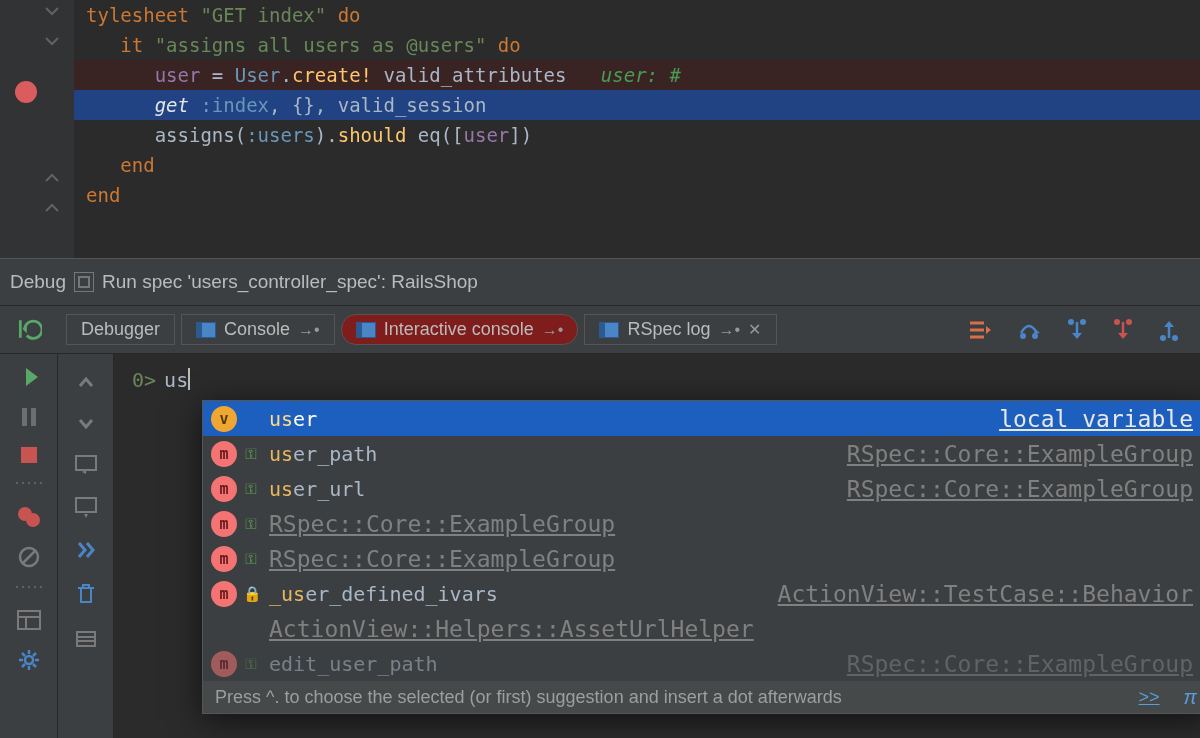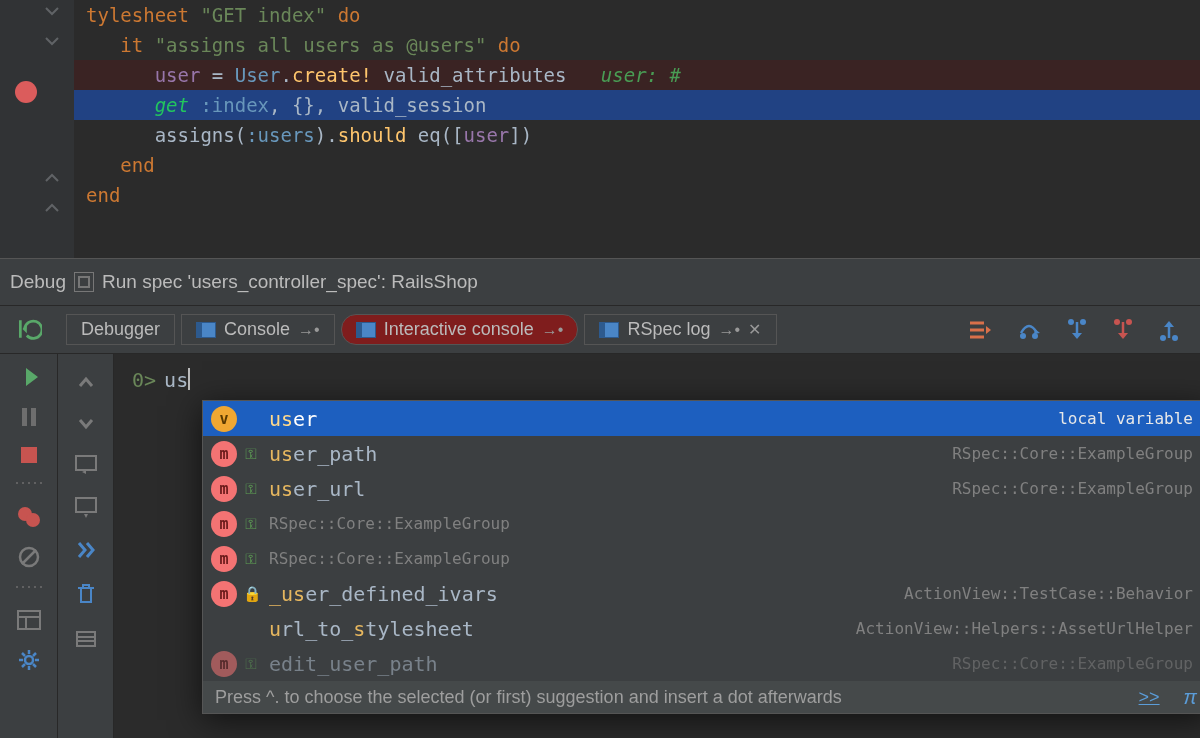--- a/index.html
+++ b/index.html
@@ -51,21 +51,21 @@
 .bp-line { background: #3a2323; }
 .hl-line { background: #214283; }
 
 
 .kw { color: #cc7832; }
 .str { color: #6a8759; }
 .ident { color: #a9b7c6; }
 .lv { color: #9876aa; }
 .const { color: #6897bb; }
 .method { color: #ffc66d; }
-.gmethod { color: #22c55e; font-style: italic; }
+.gmethod { color: #e5e5e5; font-style: italic; }
 .sym { color: #6897bb; }
 .inline { color: #499c54; font-style: italic; }
 
 
 .debug-bar {
   height: 48px;
   background: #3c3f41;
   border-top: 1px solid #555;
   border-bottom: 1px solid #282828;
   display: flex;
@@ -215,21 +215,21 @@
 .pi { width: 26px; height: 26px; border-radius: 50%; display:flex; align-items:center; justify-content:center; font-size:15px; font-weight:600; margin-right: 6px; flex-shrink:0; }
 .pi.v { background: #f0a732; color: #5a3900; }
 .pi.m { background: #f47373; color: #6a1a1a; }
 .lock { width: 16px; display:inline-block; text-align:center; margin-right: 10px; font-size:15px; }
 .lock.open { color: #5fa355; }
 .lock.closed { color: #d67373; }
 .lock.none { visibility: hidden; }
 .name { flex: 1; }
 .name .match { color: #e6b75f; font-weight: 500; }
 .popup-row.sel .name .match { color: #ffd98c; }
-.hint { color: #808080; font-size: 16px; }
+.hint { color: #808080; font-size: 23px; text-decoration: underline; }
 .popup-hint {
   background: #45494a;
   height: 32px;
   display: flex;
   align-items: center;
   padding: 0 12px;
   font-size: 18px;
   font-family: -apple-system, "Segoe UI", sans-serif;
   color: #9e9e9e;
   gap: 10px;
@@ -463,21 +463,20 @@
         </div>
         <div class="popup-row">
           <span class="pi m">m</span>
           <span class="lock closed">🔒</span>
           <span class="name"><span class="match">_us</span>er_defined_ivars</span>
           <span class="hint">ActionView::TestCase::Behavior</span>
         </div>
         <div class="popup-row">
           <span class="pi" style="visibility:hidden"></span>
           <span class="lock none"></span>
-          <span class="name"><span class="match">u</span>rl_to_<span class="match">s</span>tylesheet</span>
           <span class="hint">ActionView::Helpers::AssetUrlHelper</span>
         </div>
         <div class="popup-row" style="opacity: 0.55;">
           <span class="pi m">m</span>
           <span class="lock open">⚿</span>
           <span class="name"><span class="match"></span>edit_user_path</span>
           <span class="hint">RSpec::Core::ExampleGroup</span>
         </div>
         <div class="popup-hint">
           <span>Press ^. to choose the selected (or first) suggestion and insert a dot afterwards</span>

